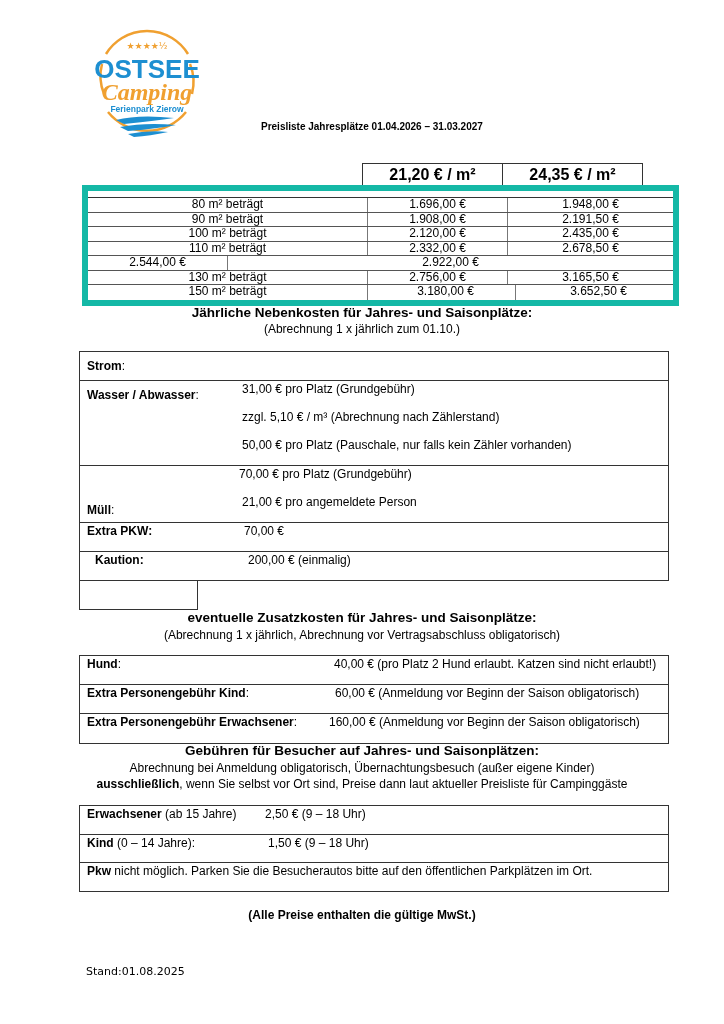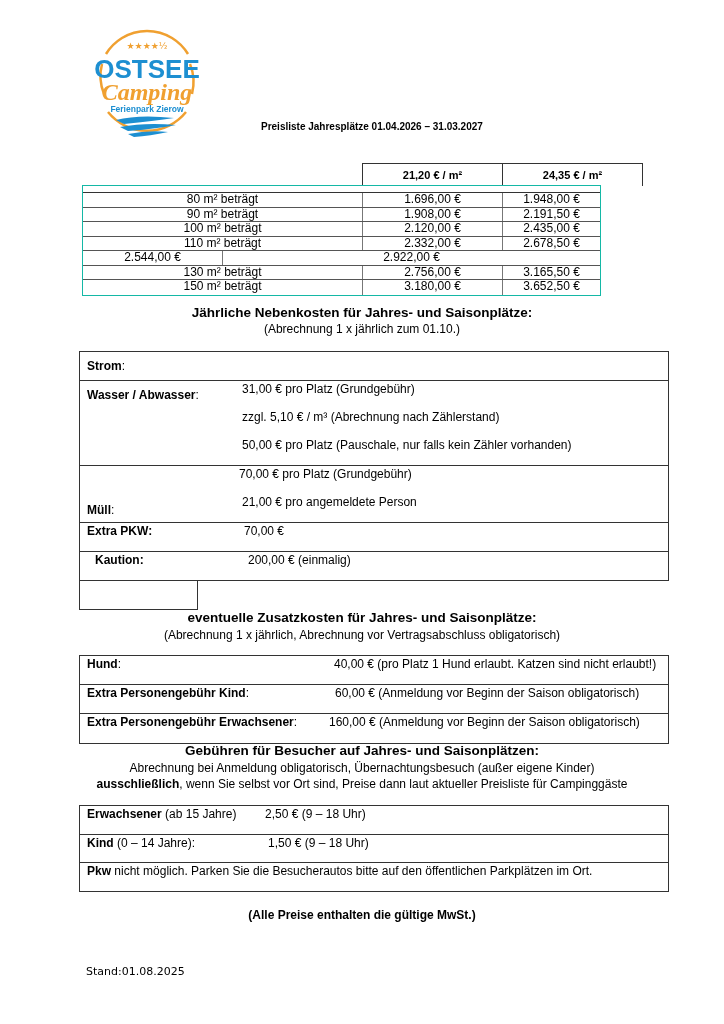--- a/index.html
+++ b/index.html
@@ -6,26 +6,26 @@
   html, body { width: 724px; height: 1024px; background: #ffffff; overflow: hidden; }
   body { position: relative; font-family: "Liberation Sans", sans-serif; color: #000; }
   .abs { position: absolute; }
   
   .logo { left: 84px; top: 24px; width: 126px; height: 120px; }
   .logo svg { width: 100%; height: 100%; }
   .title { left: 261px; top: 121px; font-size: 10px; font-weight: bold; white-space: nowrap; }
 
   
   .pt-header { left: 362px; top: 163px; width: 281px; height: 23px; border: 1px solid #333; border-bottom: none; display: flex; }
-  .pt-header div { flex: 1; text-align: center; font-size: 11px; font-weight: bold; line-height: 22px; }
+  .pt-header div { flex: 1; text-align: center; font-size: 16px; font-weight: bold; line-height: 22px; }
   .pt-header div:first-child { border-right: 1px solid #333; }
-  .pt-table { left: 82px; top: 185px; width: 519px; border: 1px solid #14b8a6; }
+  .pt-table { left: 82px; top: 185px; width: 597px; border: 6px solid #14b8a6; }
   .pt-spacer { height: 7px; border-bottom: 1px solid #333; }
   .pt-row { display: flex; height: 14.5px; border-bottom: 1px solid #555; font-size: 12px; line-height: 13.5px; }
-  .pt-row:last-child { border-bottom: none; }
+  .pt-row:last-child { border-bottom: none; gap: 8px; }
   .pt-row .c1 { width: 280px; text-align: center; border-right: 1px solid #777; }
   .pt-row .c2 { width: 140px; text-align: center; border-right: 1px solid #777; }
   .pt-row .c3 { flex: 1; text-align: center; }
 
   .sec-title { left: 0; width: 724px; text-align: center; font-size: 13.5px; font-weight: bold; }
   .sec-sub { left: 0; width: 724px; text-align: center; font-size: 12px; }
 
   .box { left: 79px; width: 590px; border: 1px solid #333; }
   .brow { position: relative; border-bottom: 1px solid #333; font-size: 12px; }
   .brow:last-child { border-bottom: none; }
@@ -129,21 +129,21 @@
   </div>
 </div>
 <div class="abs smallbox"></div>
 
 <div class="abs sec-title" style="top:610px;">eventuelle Zusatzkosten für Jahres- und Saisonplätze:</div>
 <div class="abs sec-sub" style="top:628px;">(Abrechnung 1 x jährlich, Abrechnung vor Vertragsabschluss obligatorisch)</div>
 
 <div class="abs box" style="top:655px;">
   <div class="brow" style="height:29px;">
     <span class="lbl" style="top:1px;"><span>Hund</span><span class="n">:</span></span>
-    <span class="val" style="left:254px;top:1px;">40,00 € (pro Platz 1 Hund erlaubt. Katzen sind nicht erlaubt!)</span>
+    <span class="val" style="left:254px;top:1px;">40,00 € (pro Platz 2 Hund erlaubt. Katzen sind nicht erlaubt!)</span>
   </div>
   <div class="brow" style="height:29px;">
     <span class="lbl" style="top:1px;"><span>Extra Personengebühr Kind</span><span class="n">:</span></span>
     <span class="val" style="left:255px;top:1px;">60,00 € (Anmeldung vor Beginn der Saison obligatorisch)</span>
   </div>
   <div class="brow" style="height:29px;">
     <span class="lbl" style="top:1px;"><span>Extra Personengebühr Erwachsener</span><span class="n">:</span></span>
     <span class="val" style="left:249px;top:1px;">160,00 € (Anmeldung vor Beginn der Saison obligatorisch)</span>
   </div>
 </div>

